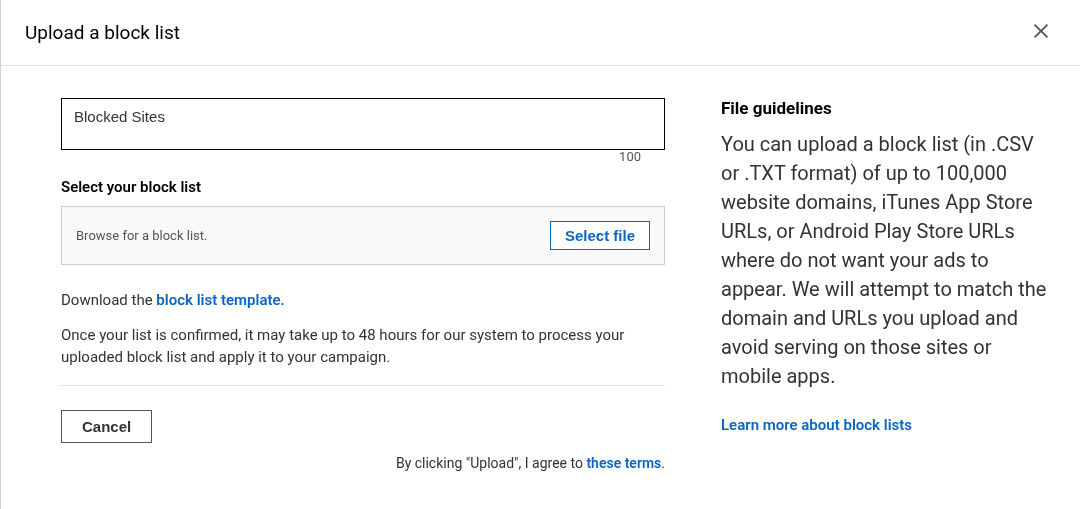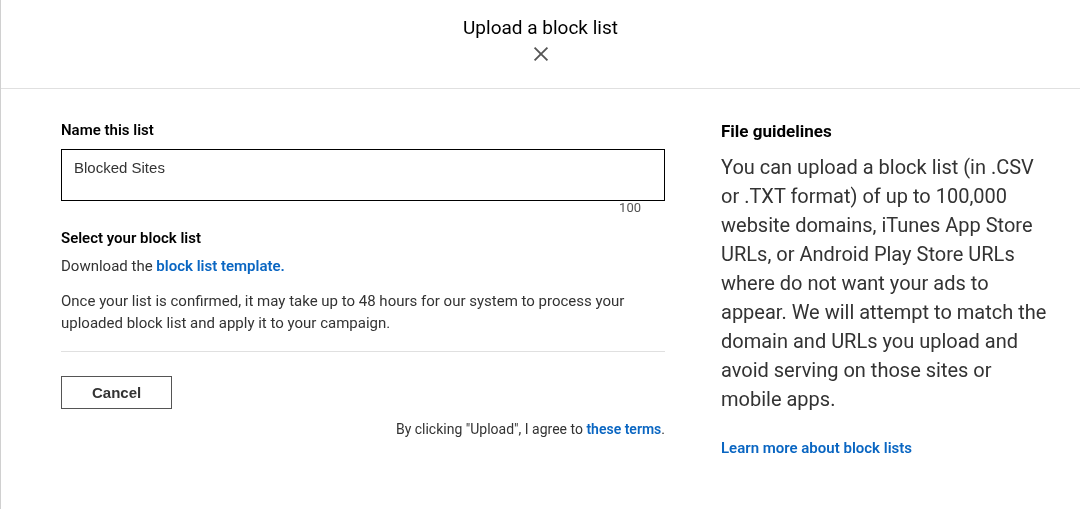--- a/index.html
+++ b/index.html
@@ -16,21 +16,20 @@
       border-left: 1px solid #d0d0d0;
       display: flex;
       flex-direction: column;
     }
     .header {
       display: flex;
       justify-content: space-between;
       align-items: center;
       padding: 16px 24px;
       border-bottom: 1px solid #e0e0e0;
-      flex-direction: column;
     }
     .header-title {
       font-size: 19px;
       font-weight: 400;
       color: #000;
     }
     .close-btn {
       background: none;
       border: none;
       cursor: pointer;
@@ -130,21 +129,21 @@
       justify-content: space-between;
       align-items: center;
       margin-bottom: 12px;
     }
     .cancel-btn {
       background: #fff;
       border: 1px solid #555;
       color: #333;
       font-size: 15px;
       font-weight: 600;
-      padding: 7px 30px;
+      padding: 7px 20px;
       cursor: pointer;
     }
     .upload-btn {
       background: #0a66c2;
       border: none;
       color: #fff;
       font-size: 15px;
       font-weight: 600;
       padding: 8px 16px;
       cursor: pointer;
@@ -186,27 +185,30 @@
           <line x1="5" y1="5" x2="19" y2="19"></line>
           <line x1="19" y1="5" x2="5" y2="19"></line>
         </svg>
       </span>
     </button>
   </div>
 
   <div class="body">
     <div class="left-col">
 
-      <div class="field-label">Name this list</div>
       <div class="input-wrap">
         <input type="text" class="text-input" value="Blocked Sites" style="">
         <span class="char-count">100</span>
       </div>
 
       <div class="field-label">Select your block list</div>
+      <div class="browse-box">
+        <span class="browse-text">Browse for a block list.</span>
+        <button class="select-file-btn">Select file</button>
+      </div>
 
       <p class="download-line">
         <span>Download the </span><a class="link">block list template.</a>
       </p>
 
       <p class="info-text">Once your list is confirmed, it may take up to 48 hours for our system to process your uploaded block list and apply it to your campaign.</p>
 
       <hr class="divider">
 
       <div class="actions">

